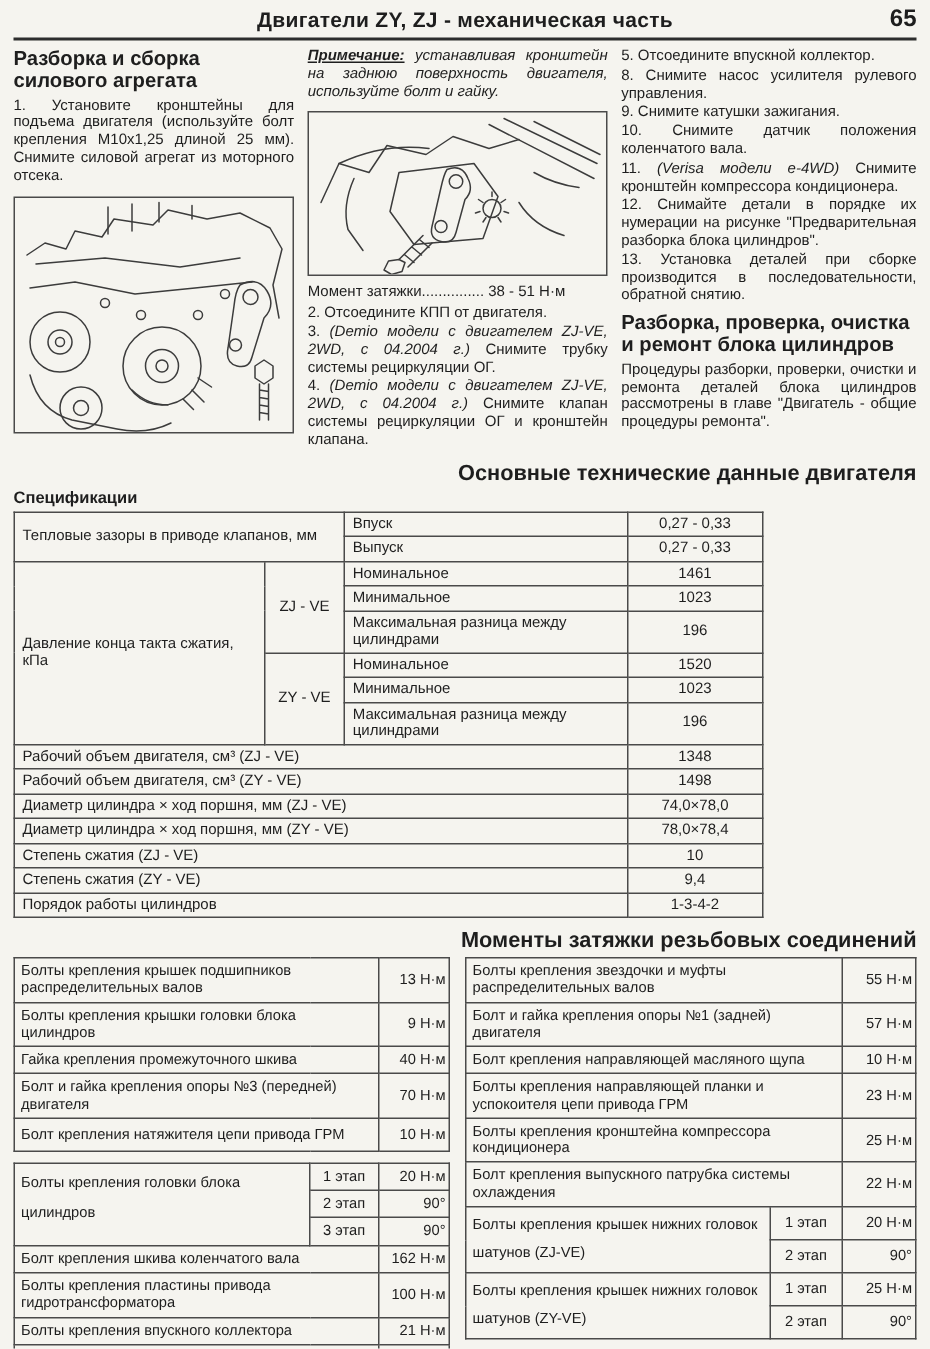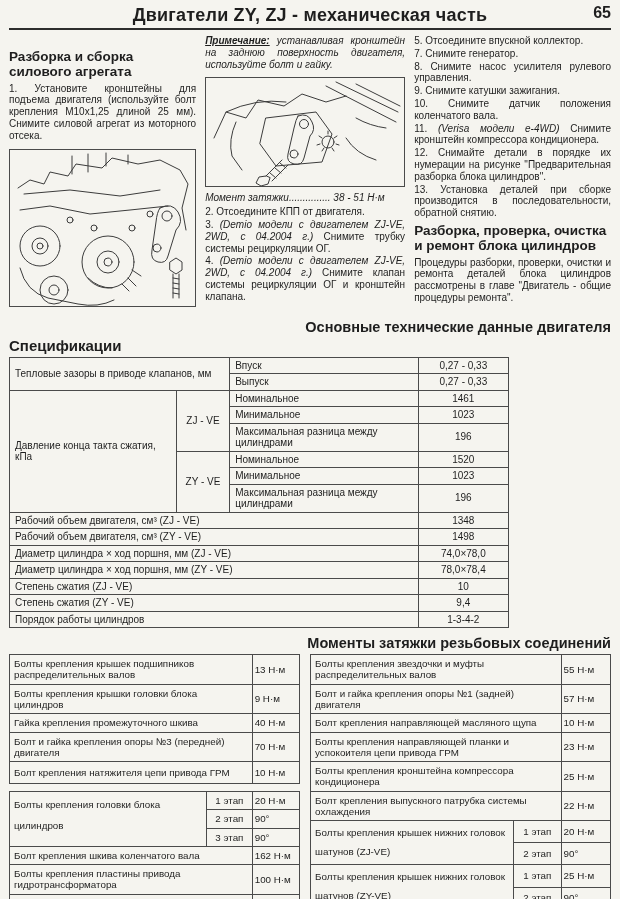--- a/index.html
+++ b/index.html
@@ -8,55 +8,55 @@
     height: 899px;
     background: #f5f4ef;
     color: #1e1e1e;
     font-family: "Liberation Sans", sans-serif;
     overflow: hidden;
   }
   .page { padding: 5px 9px 0 9px; }
 
   
   .hdr { position: relative; text-align: center; border-bottom: 2px solid #2d2d2d; padding: 0 0 2px 0; }
-  .hdr-title { font-size: 18px; font-weight: bold; letter-spacing: .2px; text-align: center; }
+  .hdr-title { font-size: 14px; font-weight: bold; letter-spacing: .2px; text-align: center; }
   .hdr-num { position: absolute; right: 0; top: -1px; font-size: 16px; font-weight: bold; text-align: right; }
 
   
   .cols { display: flex; gap: 9px; margin-top: 5px; }
   .col { font-size: 10px; line-height: 1.18; text-align: justify; }
-  .col1 { width: 192px; margin-top: 15px; }
+  .col1 { width: 192px; }
   .col2 { width: 200px; }
   .col3 { width: 202px; }
   .h-col { font-size: 13.5px; font-weight: bold; line-height: 1.1; text-align: left; margin-bottom: 3px; }
   .h-col2 { margin-top: 5px; }
   .fig { border: 1px solid #4a4a4a; margin: 7px 0 5px 0; overflow: hidden; }
   .fig svg { display: block; }
   .note-line { font-style: italic; margin-bottom: 1px; }
   .note-label { text-decoration: underline; font-weight: bold; font-style: italic; }
-  .torque-line { font-style: italic; margin: 2px 0 2px 0; white-space: nowrap; }
+  .torque-line { margin: 2px 0 2px 0; white-space: nowrap; }
   p.step { margin: 0 0 1px 0; }
   .it { font-style: italic; }
 
   
   .sec-title { font-size: 14.5px; font-weight: bold; margin: 7px 0 2px 0; text-align: right; }
-  .sub-title { font-size: 15px; font-weight: bold; margin: 1px 0 3px 0; }
+  .sub-title { font-size: 11px; font-weight: bold; margin: 1px 0 3px 0; }
 
   
   table { border-collapse: collapse; }
   td { border: 1px solid #4a4a4a; vertical-align: middle; }
   .spec { width: 500px; font-size: 10px; line-height: 1.15; }
   .spec td { padding: 2px 5px; height: 16px; }
   .spec .val { text-align: center; }
 
   
   .torq-wrap { display: flex; gap: 10px; margin-top: 3px; align-items: flex-start; }
   .torq { font-size: 9.8px; line-height: 1.15; border-radius: 10px; }
   .torq td { padding: 3px 4px; }
-  .torq .val { text-align: left; padding: 2px 2px; }
+  .torq .val { text-align: right; padding: 2px 2px; }
   .torq .stage { text-align: center; }
   .gap-top { margin-top: 7px; }
   .spread { line-height: 2.1; vertical-align: top; padding-top: 5px; }
   .spread2 { line-height: 1.9; vertical-align: top; padding-top: 4px; }
   .tall { height: 22px; margin-top: 21px; }
 </style>
 </head>
 <body>
 
 <div class="page">
@@ -132,21 +132,20 @@
       </p>
       <p class="step">
         <span>4.</span>
         <span class="it">(Demio модели с двигателем ZJ-VE, 2WD, с 04.2004 г.)</span>
         <span>Снимите клапан системы рециркуляции ОГ и кронштейн клапана.</span>
       </p>
     </div>
 
     <div class="col col3">
       <p class="step">5. Отсоедините впускной коллектор.</p>
-      <p class="step">7. Снимите генератор.</p>
       <p class="step">8. Снимите насос усилителя рулевого управления.</p>
       <p class="step">9. Снимите катушки зажигания.</p>
       <p class="step">10. Снимите датчик положения коленчатого вала.</p>
       <p class="step">
         <span>11.</span>
         <span class="it">(Verisa модели е-4WD)</span>
         <span>Снимите кронштейн компрессора кондиционера.</span>
       </p>
       <p class="step">12. Снимайте детали в порядке их нумерации на рисунке "Предварительная разборка блока цилиндров".</p>
       <p class="step">13. Установка деталей при сборке производится в последовательности, обратной снятию.</p>

